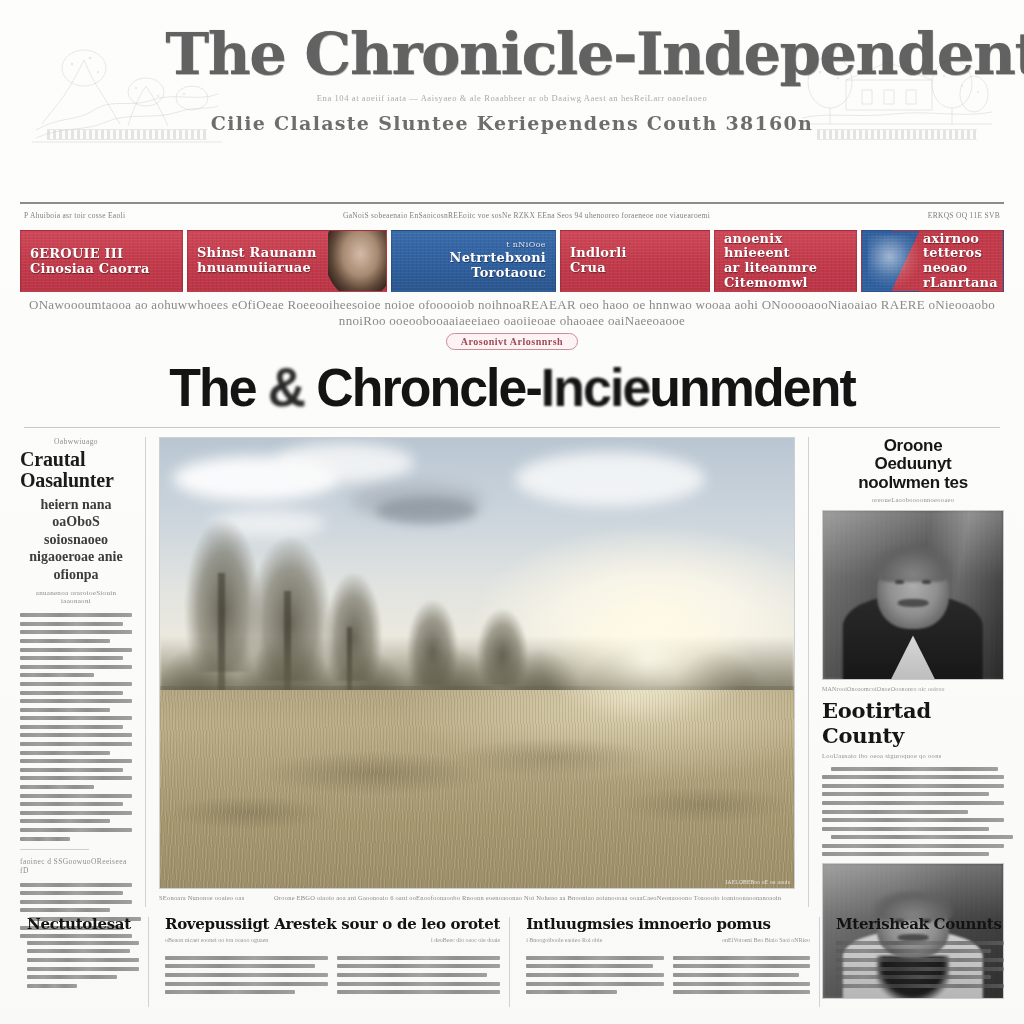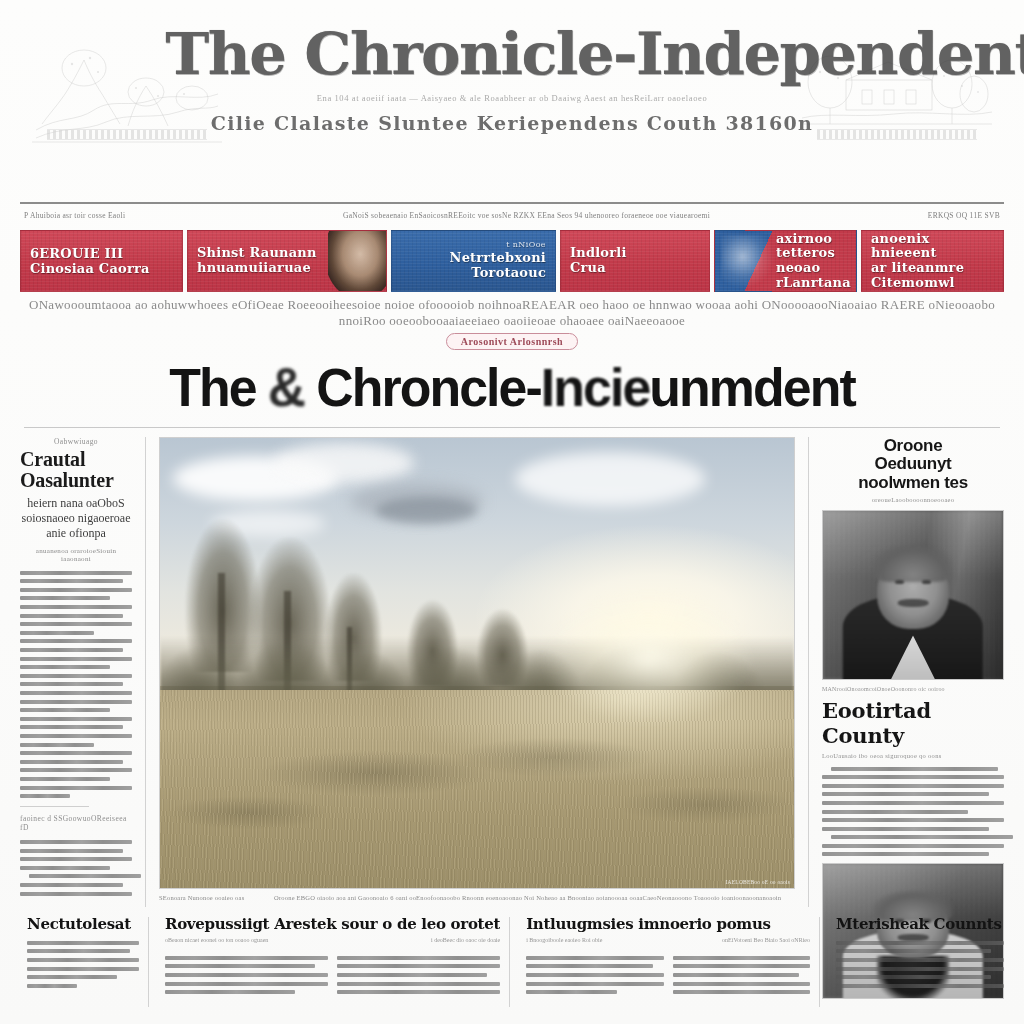--- a/index.html
+++ b/index.html
@@ -163,21 +163,21 @@
   .kicker-sm{
     font-size:7.5px;color:#8e8e8e;text-align:center;letter-spacing:.4px;
     filter:blur(.4px);margin-bottom:3px;
   }
   .col-head{
     font-family:Liberation Serif, serif;font-weight:700;
     font-size:20px;line-height:1.04;text-align:left;
     color:#1b1b1b;filter:blur(.35px);letter-spacing:-.2px;
   }
   .col-subhead{
-    font-size:12px;font-weight:400;text-align:center;color:#3d3d3d;
+    font-size:14px;font-weight:700;text-align:center;color:#3d3d3d;
     margin-top:5px;line-height:1.25;filter:blur(.4px);
   }
   .byline{
     font-size:7px;color:#8b8b8b;text-align:center;margin-top:6px;
     letter-spacing:.3px;filter:blur(.45px);
   }
 
   
   .greek{margin-top:8px;}
   .greek .ln{
@@ -475,32 +475,32 @@
       </div>
     </div>
 
     <div class="teaser t-red t4">
       <div class="ttxt">
         <span>Indlorli</span><br>
         <span>Crua</span>
       </div>
     </div>
 
+    <div class="teaser t-red t5">
+      <div class="ttxt">
+        <span>anoenix hnieeent</span><br>
+        <span>ar liteanmre Citemomwl</span>
+      </div>
+    </div>
+
     <div class="teaser t-split t5">
       <div class="teaser-swoosh"></div>
       <div class="ttxt" style="margin-left:52px">
         <span>axirnoo tetteros</span><br>
         <span>neoao rLanrtana</span>
-      </div>
-    </div>
-
-    <div class="teaser t-red t5">
-      <div class="ttxt">
-        <span>anoenix hnieeent</span><br>
-        <span>ar liteanmre Citemomwl</span>
       </div>
     </div>
   </div>
 
   <div class="teaser-strapline">ONawoooumtaooa  ao aohuwwhoees   eOfiOeae  Roeeooiheesoioe noioe   ofooooiob noihnoaREAEAR oeo haoo oe hnnwao wooaa  aohi   ONooooaooNiaoaiao  RAERE oNieooaobo  nnoiRoo ooeoobooaaiaeeiaeo oaoiieoae ohaoaee oaiNaeeoaooe</div>
 
   <div class="badge-row">
     <span class="badge">Arosonivt Arlosnnrsh</span>
   </div>
 

